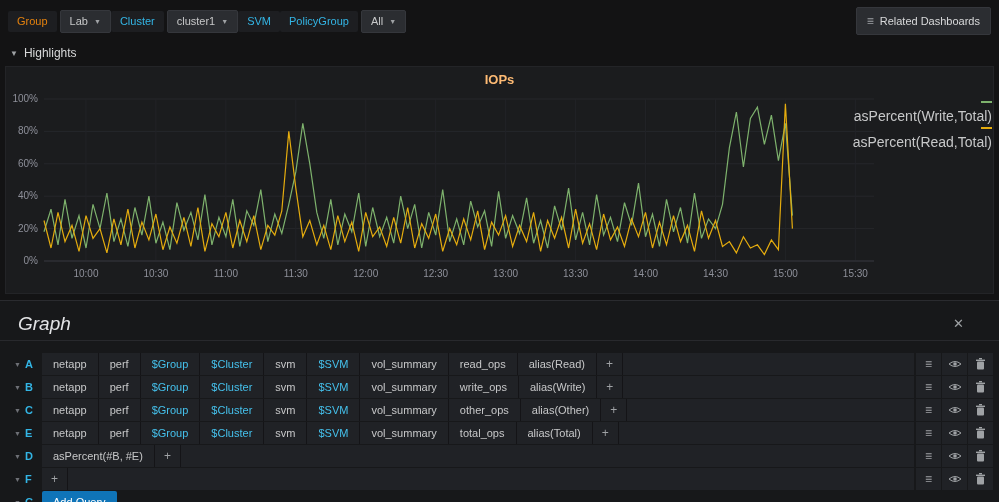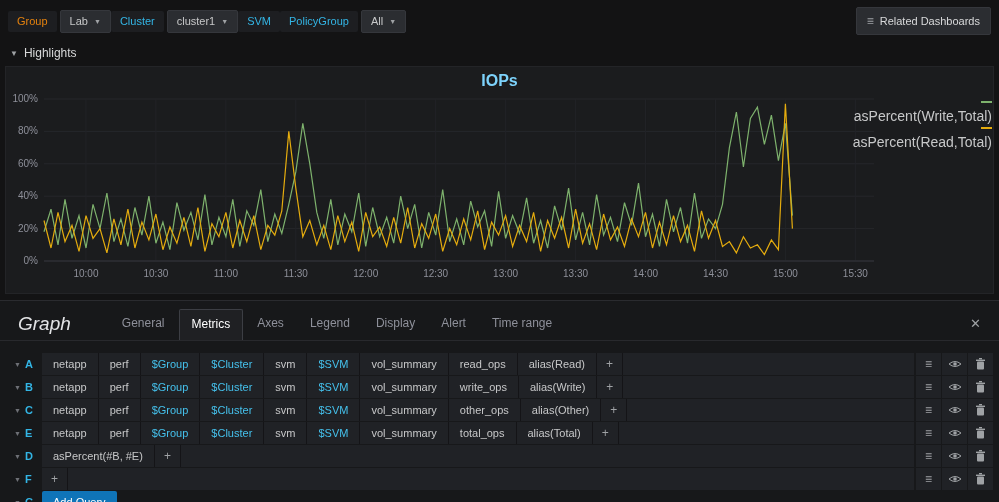--- a/index.html
+++ b/index.html
@@ -17,31 +17,31 @@
     font-size:11px;padding:6px 10px;border-radius:2px;display:flex;align-items:center;gap:6px;cursor:pointer;}
   .related-btn .menu-glyph{color:#9fa2a5;font-size:12px;}
 
   
   .section-header{display:flex;align-items:center;gap:6px;padding:4px 10px 6px 10px;
     font-size:12px;color:#d8d9da;cursor:pointer;}
   .section-header .caret{font-size:8px;color:#9fa2a5;}
 
   
   .panel{margin:0 5px;background:#1b1c1e;border:1px solid #232427;height:228px;position:relative;padding-top:5px;}
-  .panel-title{text-align:center;font-size:16px;font-weight:bold;color:#7dd3fc;cursor:pointer;height:17px;}
+  .panel-title{text-align:center;font-size:13px;font-weight:bold;color:#fdba74;cursor:pointer;height:17px;}
   .chart-wrap{display:flex;}
   svg text{font-family:"Liberation Sans",sans-serif;}
   .legend{width:112px;padding-top:12px;}
   .legend-item{display:flex;align-items:flex-end;gap:5px;font-size:14px;color:#c7c8c9;
     margin-bottom:3px;cursor:pointer;white-space:nowrap;flex-direction:column;}
   .legend-swatch{display:inline-block;width:11px;height:2px;flex:none;}
 
   
   .editor{margin-top:6px;border-top:1px solid #2a2b2f;background:#17181a;height:213px;}
-  .editor-header{display:flex;align-items:center;gap:39px;padding:6px 14px 0 18px;
+  .editor-header{display:flex;align-items:center;gap:26px;padding:6px 31px 0 18px;
     border-bottom:1px solid #28292d;height:40px;}
   .panel-type{font-style:italic;font-size:19px;color:#e3e4e6;}
   .tabs{display:flex;list-style:none;margin:0;padding:0;gap:2px;align-self:flex-end;}
   .tabs li{font-size:12px;color:#8e909a;padding:7px 12px 9px 12px;cursor:pointer;}
   .tabs li.active{color:#fff;border:1px solid #3c3e44;border-bottom:none;border-radius:2px 2px 0 0;background:#1f2023;}
   .close-x{margin-left:auto;color:#9fa2a5;font-size:13px;cursor:pointer;padding:4px;}
 
   .queries{padding:12px 6px 0 6px;}
   .qrow{display:flex;align-items:stretch;height:22px;margin-bottom:1px;font-size:11px;}
   .qleft{width:36px;display:flex;align-items:center;gap:4px;padding-left:8px;cursor:pointer;flex:none;}
@@ -153,29 +153,20 @@
           <span class="legend-swatch" style="background: rgb(229, 172, 14);"></span>
           <span>asPercent(Read,Total)</span>
         </div>
       </div>
   </div>
 </div>
 
 <div class="editor">
   <div class="editor-header">
     <span class="panel-type">Graph</span>
-    <ul class="tabs" id="tabs">
-        <li>General</li>
-        <li class="active">Metrics</li>
-        <li>Axes</li>
-        <li>Legend</li>
-        <li>Display</li>
-        <li>Alert</li>
-        <li>Time range</li>
-      </ul>
     <span class="close-x">✕</span>
   </div>
   <div class="queries" id="queries">
       <div class="qrow">
         <div class="qleft">
           <span class="caret">▼</span>
           <span class="letter">A</span>
         </div>
         <div class="qbody">
           <span class="seg">netapp</span>

